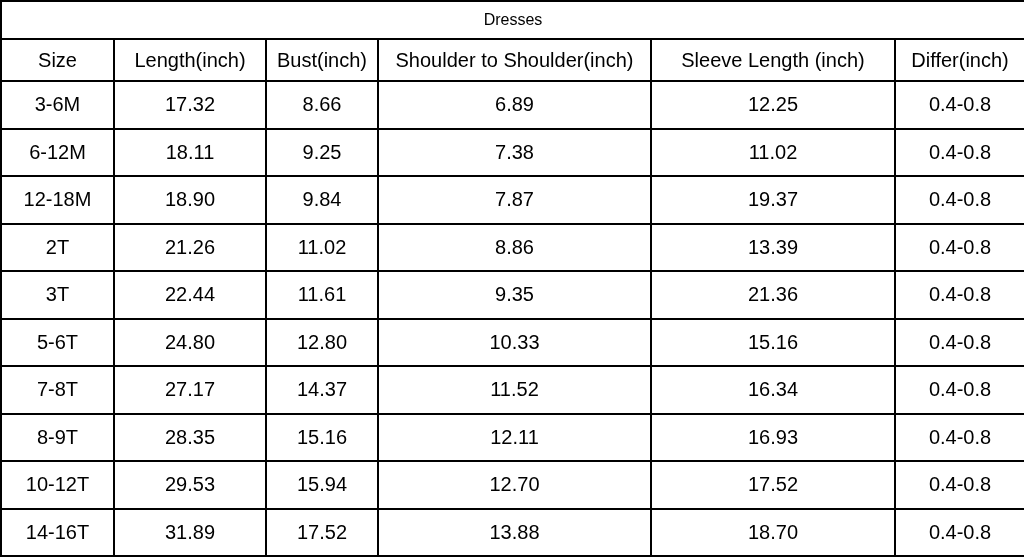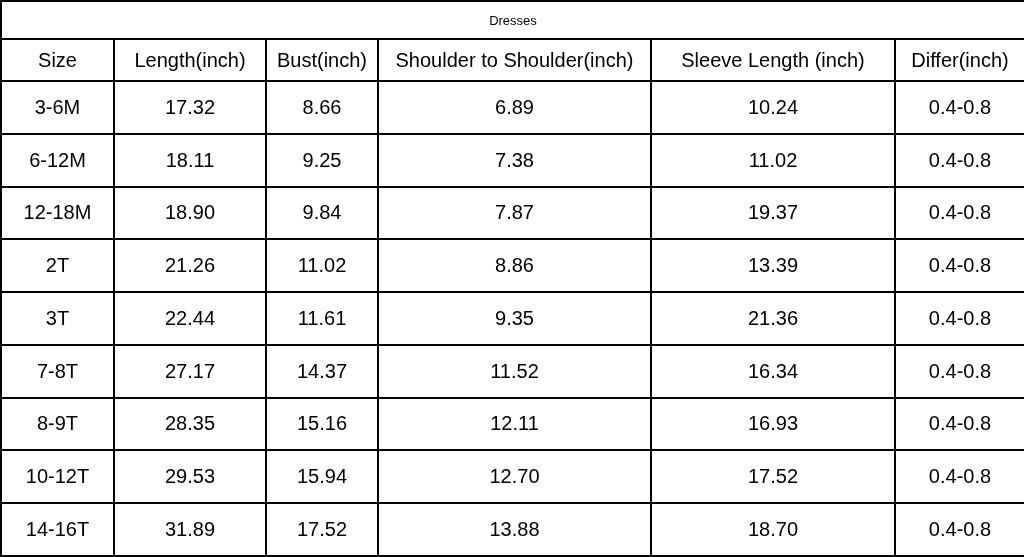--- a/index.html
+++ b/index.html
@@ -21,21 +21,21 @@
     border: 2px solid #000000;
     text-align: center;
     vertical-align: middle;
     padding: 0;
     font-weight: normal;
     overflow: hidden;
     white-space: nowrap;
   }
   .title-cell {
     height: 36px;
-    font-size: 13px;
+    font-size: 16px;
   }
   .header-row th {
     height: 40px;
   }
   
   .th-bust { border-right: none; }
   .th-shoulder { border-left: none; padding: 0 1px; }
 </style>
 </head>
 <body>
@@ -61,21 +61,21 @@
       <th>Sleeve Length (inch)</th>
       <th>Differ(inch)</th>
     </tr>
   </thead>
   <tbody>
       <tr>
     <td>3-6M</td>
     <td>17.32</td>
     <td>8.66</td>
     <td>6.89</td>
-    <td>10.24</td>
+    <td>12.25</td>
     <td>0.4-0.8</td>
   </tr>
       <tr>
     <td>6-12M</td>
     <td>18.11</td>
     <td>9.25</td>
     <td>7.38</td>
     <td>11.02</td>
     <td>0.4-0.8</td>
   </tr>
@@ -94,20 +94,28 @@
     <td>8.86</td>
     <td>13.39</td>
     <td>0.4-0.8</td>
   </tr>
       <tr>
     <td>3T</td>
     <td>22.44</td>
     <td>11.61</td>
     <td>9.35</td>
     <td>21.36</td>
+    <td>0.4-0.8</td>
+  </tr>
+      <tr>
+    <td>5-6T</td>
+    <td>24.80</td>
+    <td>12.80</td>
+    <td>10.33</td>
+    <td>15.16</td>
     <td>0.4-0.8</td>
   </tr>
       <tr>
     <td>7-8T</td>
     <td>27.17</td>
     <td>14.37</td>
     <td>11.52</td>
     <td>16.34</td>
     <td>0.4-0.8</td>
   </tr>

